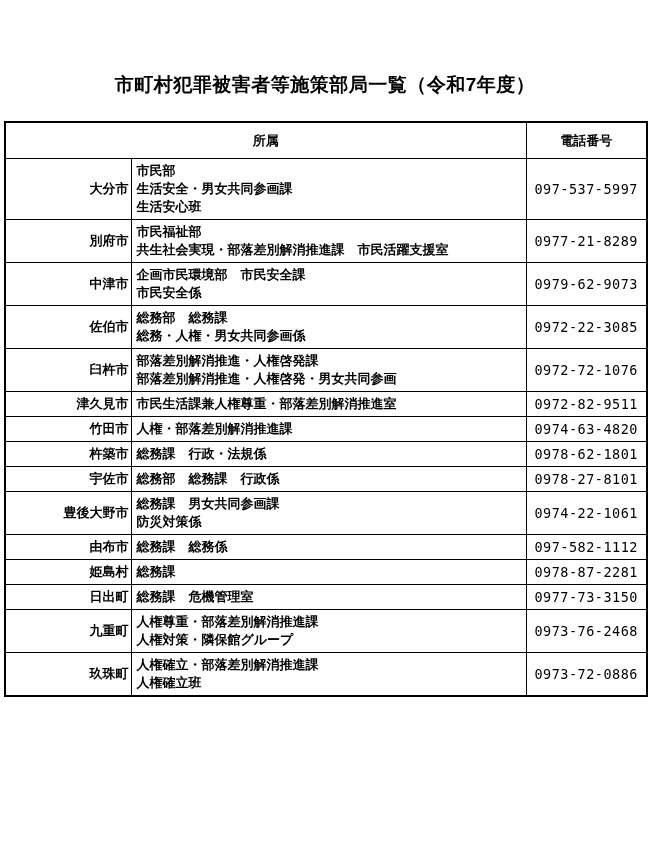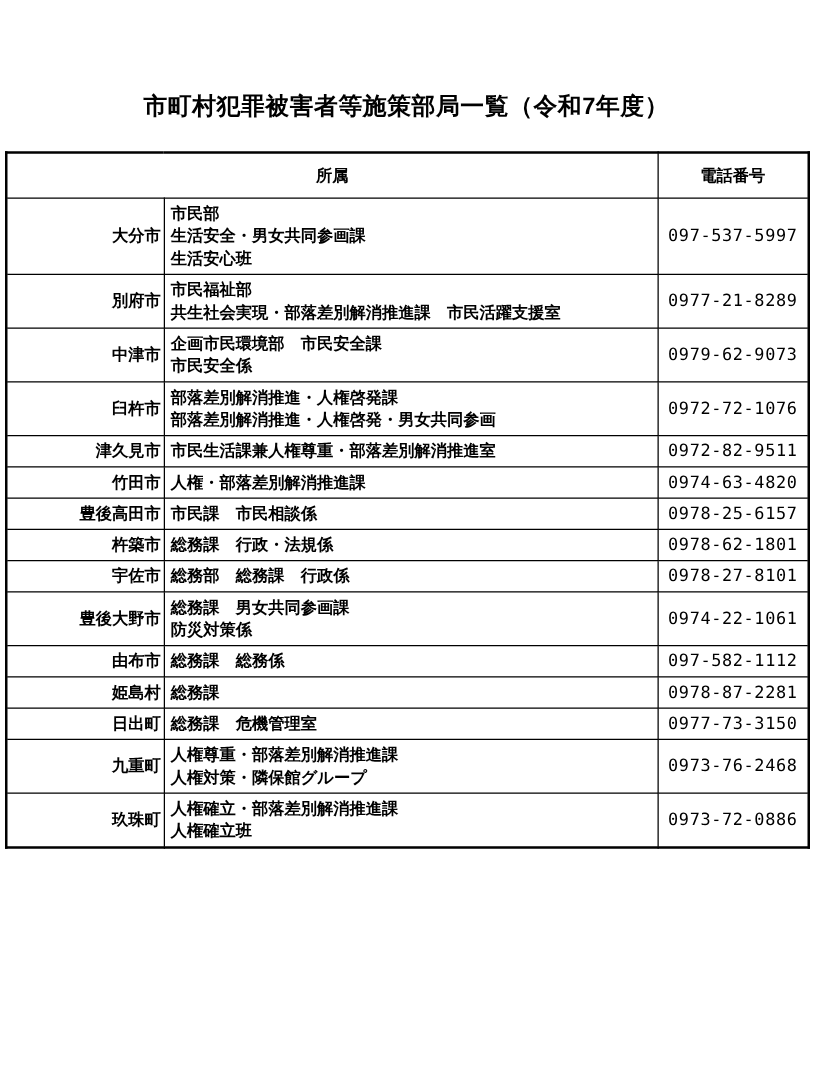--- a/index.html
+++ b/index.html
@@ -128,20 +128,28 @@
         </tr>
         <tr>
           <td class="cell-city">中津市</td>
           <td class="cell-dept">
             <div class="dept-line">企画市民環境部　市民安全課</div>
             <div class="dept-line">市民安全係</div>
           </td>
           <td class="cell-phone">0979-62-9073</td>
         </tr>
         <tr>
+          <td class="cell-city">佐伯市</td>
+          <td class="cell-dept">
+            <div class="dept-line">総務部　総務課</div>
+            <div class="dept-line">総務・人権・男女共同参画係</div>
+          </td>
+          <td class="cell-phone">0972-22-3085</td>
+        </tr>
+        <tr>
           <td class="cell-city">臼杵市</td>
           <td class="cell-dept">
             <div class="dept-line">部落差別解消推進・人権啓発課</div>
             <div class="dept-line">部落差別解消推進・人権啓発・男女共同参画</div>
           </td>
           <td class="cell-phone">0972-72-1076</td>
         </tr>
         <tr>
           <td class="cell-city">津久見市</td>
           <td class="cell-dept">
@@ -150,27 +158,20 @@
           <td class="cell-phone">0972-82-9511</td>
         </tr>
         <tr>
           <td class="cell-city">竹田市</td>
           <td class="cell-dept">
             <div class="dept-line">人権・部落差別解消推進課</div>
           </td>
           <td class="cell-phone">0974-63-4820</td>
         </tr>
         <tr>
-          <td class="cell-city">豊後高田市</td>
-          <td class="cell-dept">
-            <div class="dept-line">市民課　市民相談係</div>
-          </td>
-          <td class="cell-phone">0978-25-6157</td>
-        </tr>
-        <tr>
           <td class="cell-city">杵築市</td>
           <td class="cell-dept">
             <div class="dept-line">総務課　行政・法規係</div>
           </td>
           <td class="cell-phone">0978-62-1801</td>
         </tr>
         <tr>
           <td class="cell-city">宇佐市</td>
           <td class="cell-dept">
             <div class="dept-line">総務部　総務課　行政係</div>

